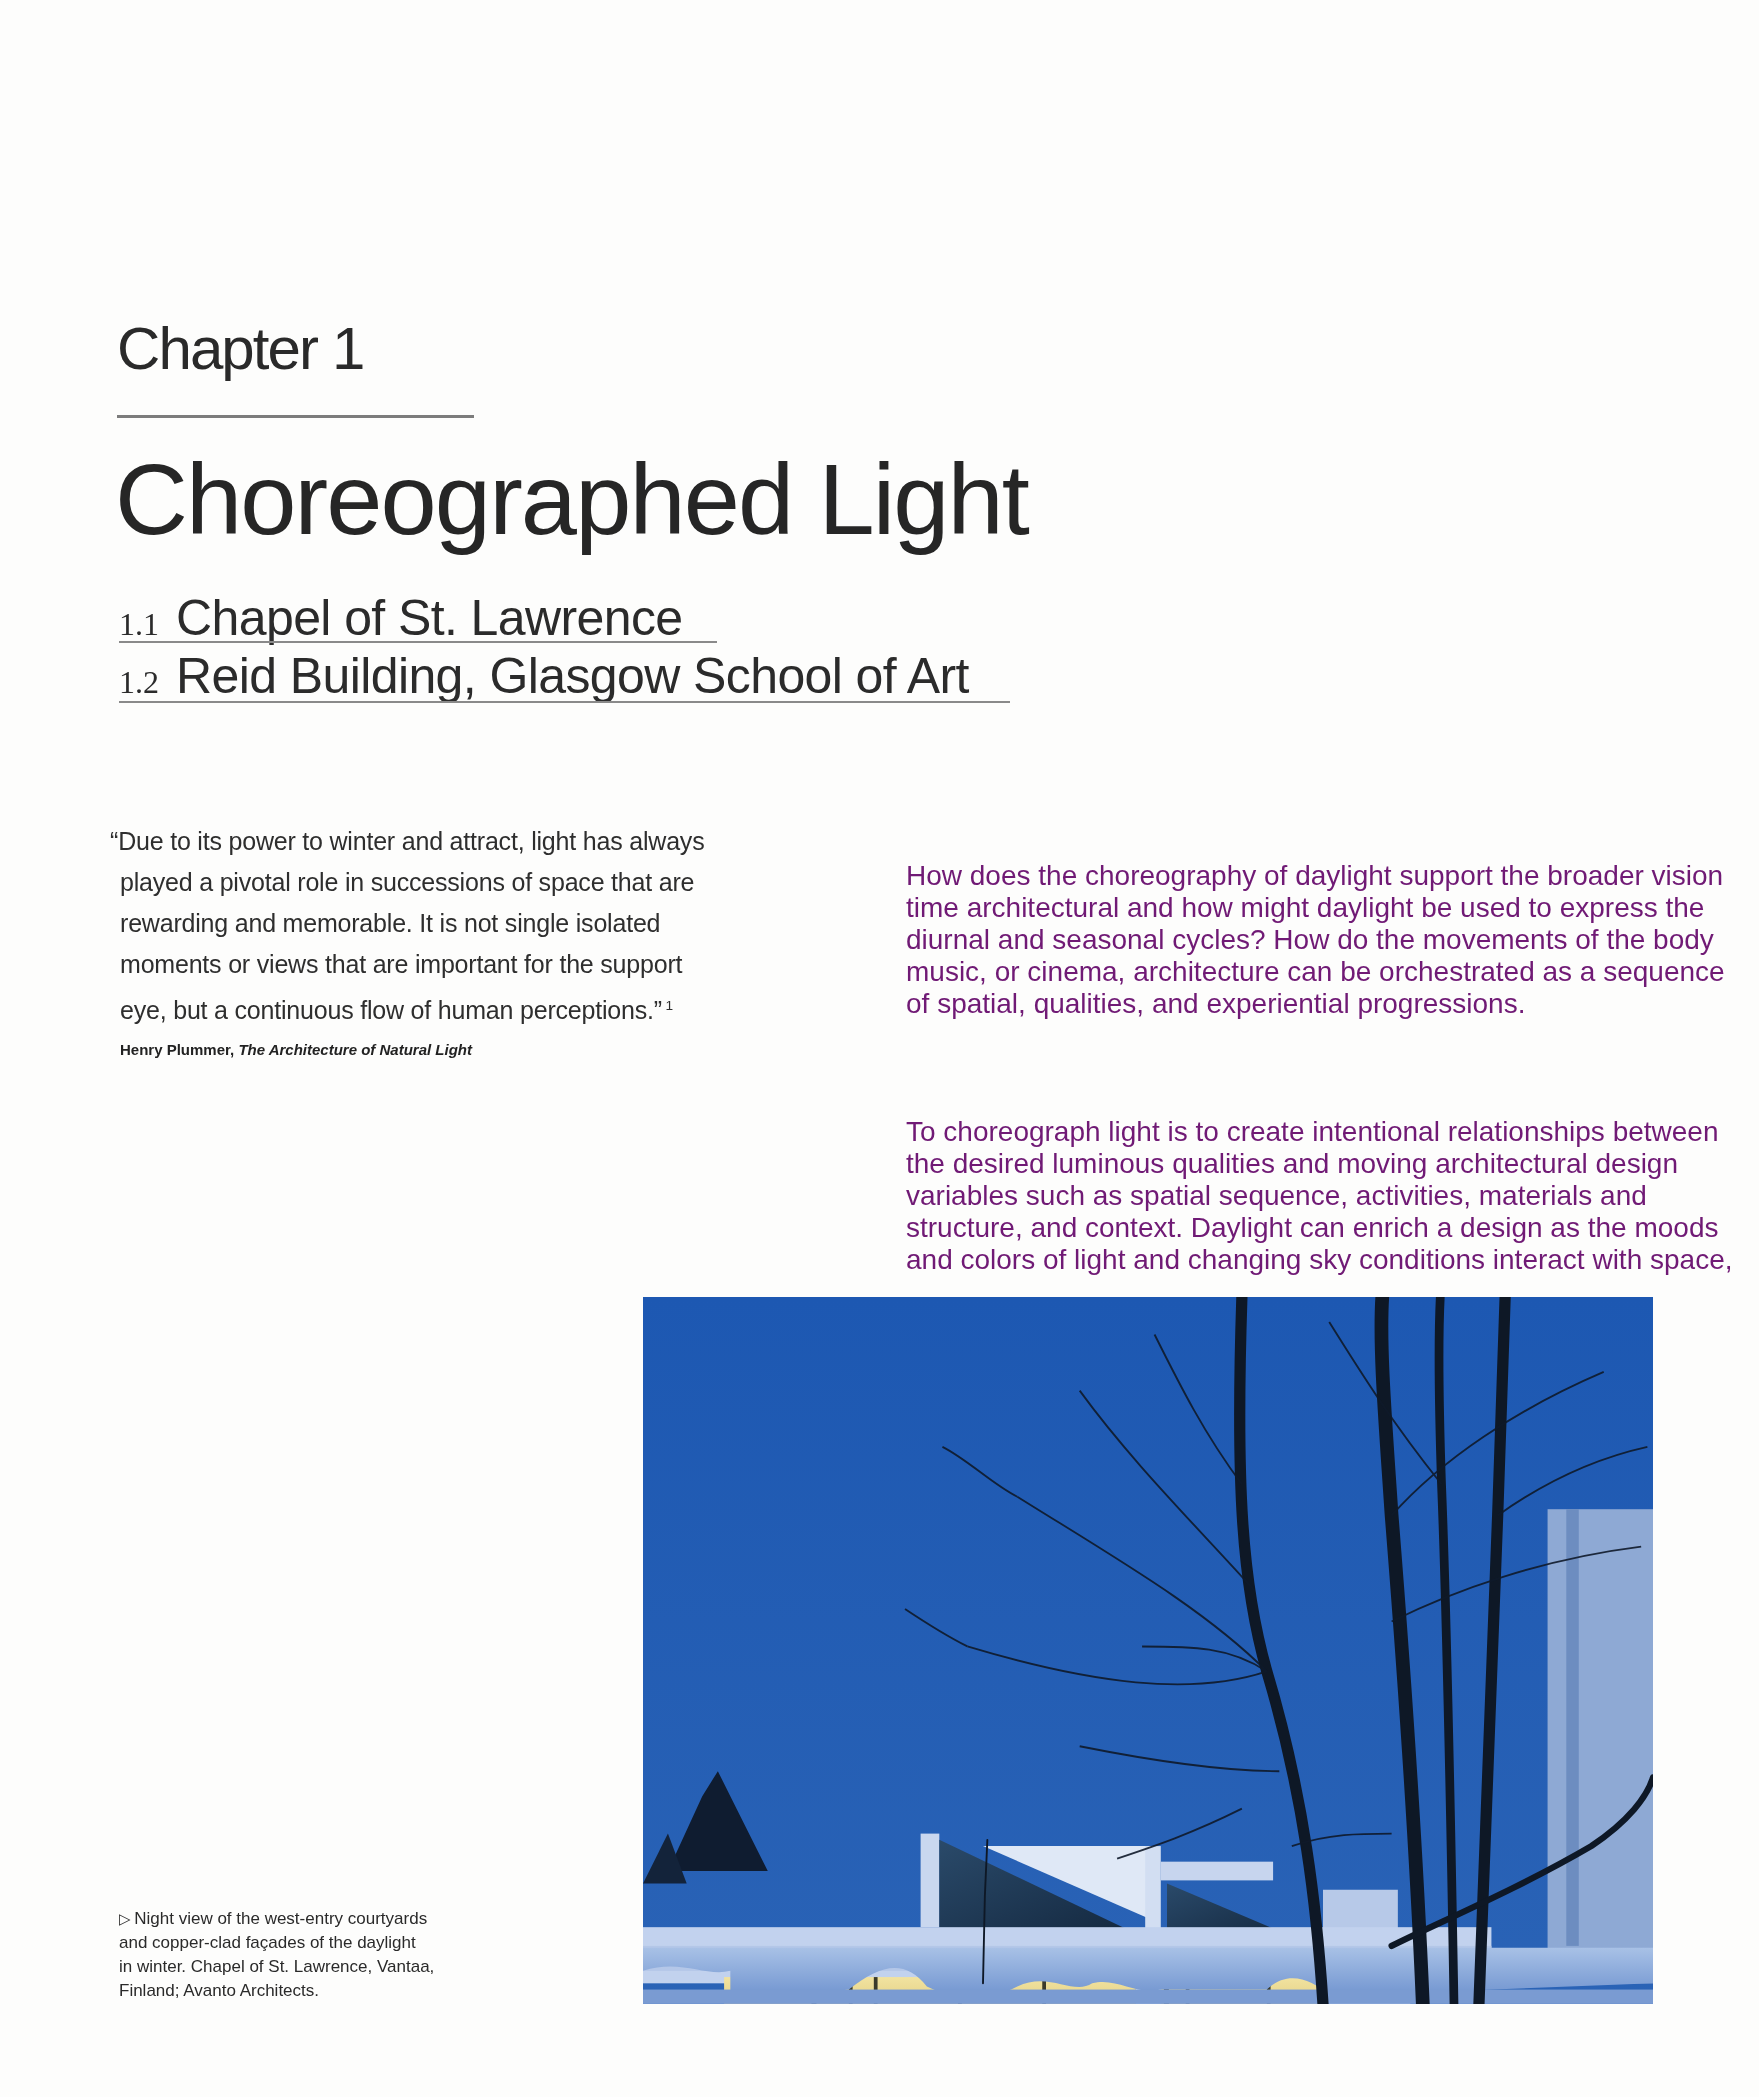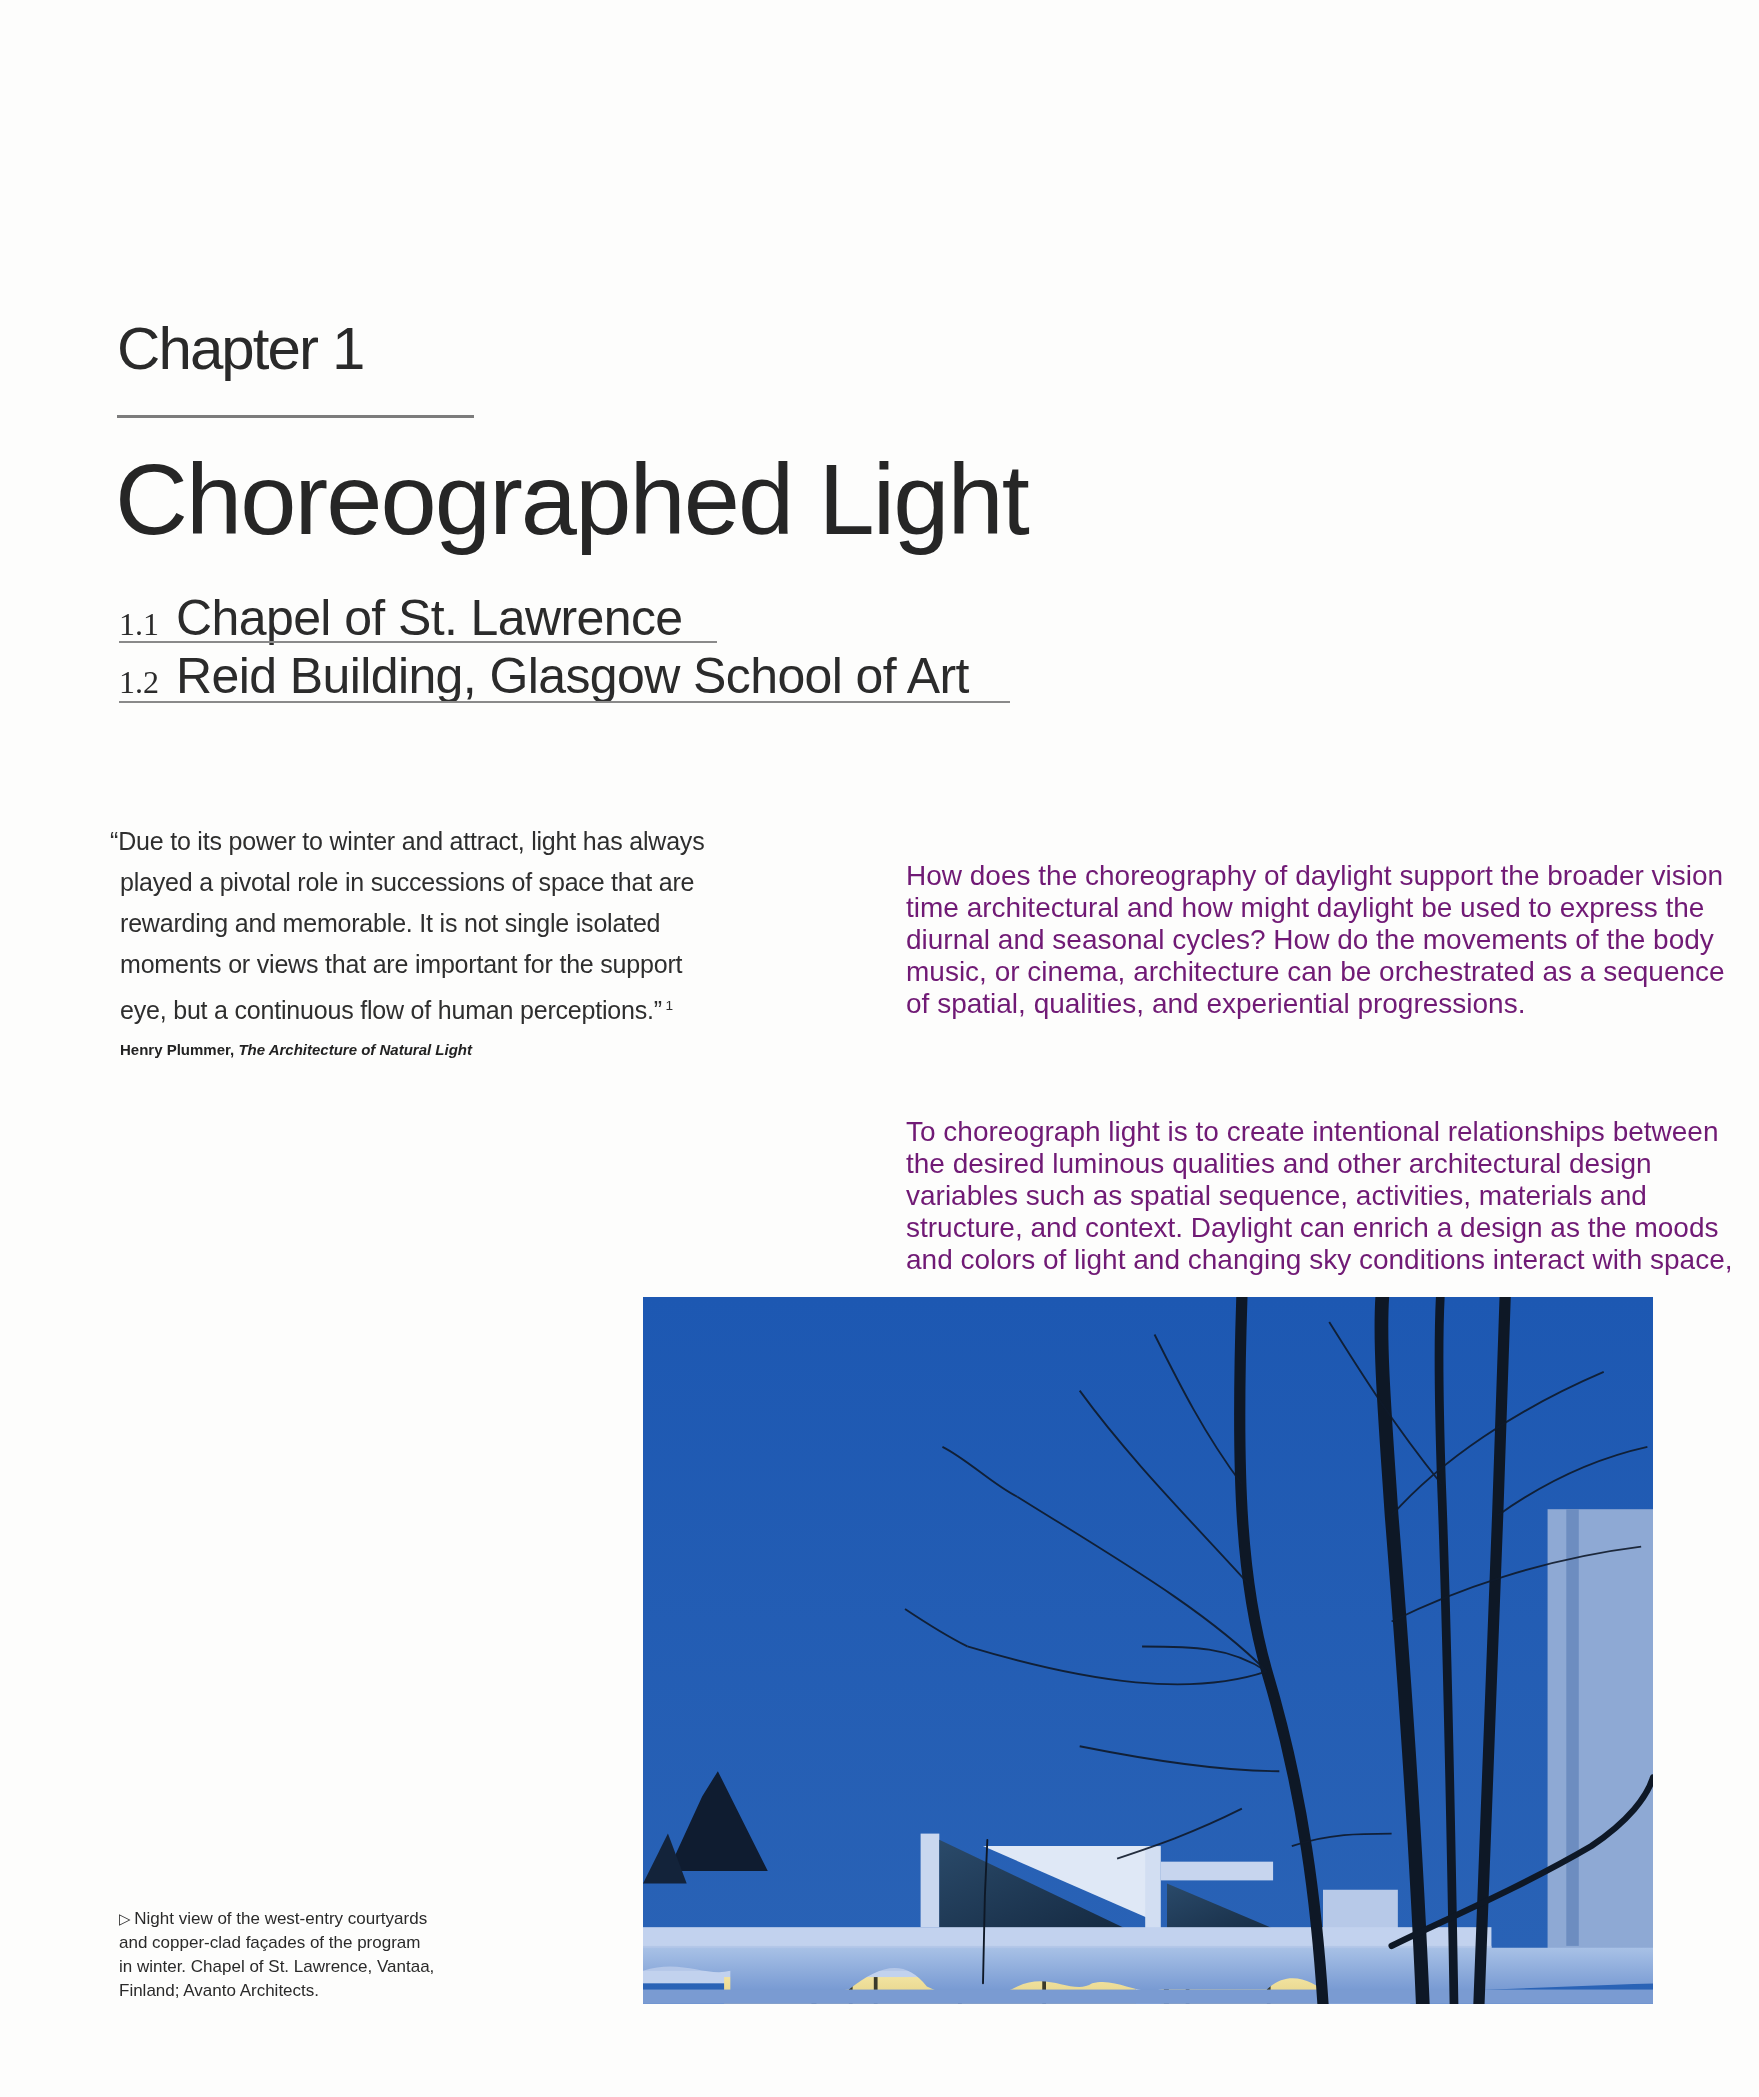--- a/index.html
+++ b/index.html
@@ -105,21 +105,21 @@
 <div class="abs body-col" style="top:824px;">
   <span class="line">How does the choreography of daylight support the broader vision</span>
   <span class="line">time architectural and how might daylight be used to express the</span>
   <span class="line">diurnal and seasonal cycles? How do the movements of the body</span>
   <span class="line">music, or cinema, architecture can be orchestrated as a sequence</span>
   <span class="line">of spatial, qualities, and experiential progressions.</span>
 </div>
 
 <div class="abs body-col" style="top:1080px;">
   <span class="line">To choreograph light is to create intentional relationships between</span>
-  <span class="line">the desired luminous qualities and other architectural design</span>
+  <span class="line">the desired luminous qualities and moving architectural design</span>
   <span class="line">variables such as spatial sequence, activities, materials and</span>
   <span class="line">structure, and context. Daylight can enrich a design as the moods</span>
   <span class="line">and colors of light and changing sky conditions interact with space,</span>
 </div>
 
 <div class="abs photo">
   <svg width="1010" height="707" viewBox="0 0 1619 1133">
     <defs>
       <linearGradient id="sky" x1="0" y1="0" x2="0" y2="1">
         <stop offset="0" stop-color="#1d58b2"></stop>
@@ -203,17 +203,17 @@
       <path d="M960,820 C880,860 820,880 760,900"></path>
       <path d="M1040,880 C1100,860 1150,860 1200,860"></path>
       <path d="M600,320 C560,300 520,260 480,240"></path>
       <path d="M520,560 C480,540 450,520 420,500"></path>
     </g>
   </svg>
 </div>
 
 <div class="abs caption">
   <span class="line"><span class="tri">▷</span><span>Night view of the west-entry courtyards</span></span>
-  <span class="line">and copper-clad façades of the program</span>
+  <span class="line">and copper-clad façades of the daylight</span>
   <span class="line">in winter. Chapel of St. Lawrence, Vantaa,</span>
   <span class="line">Finland; Avanto Architects.</span>
 </div>
 
 
 </body></html>

